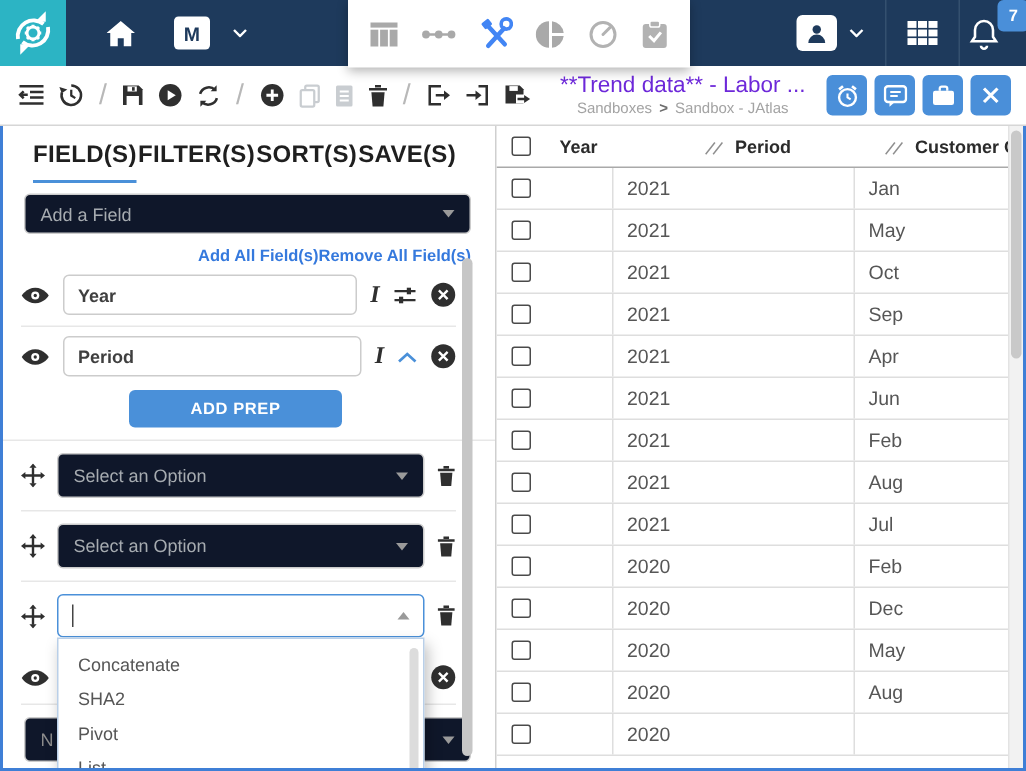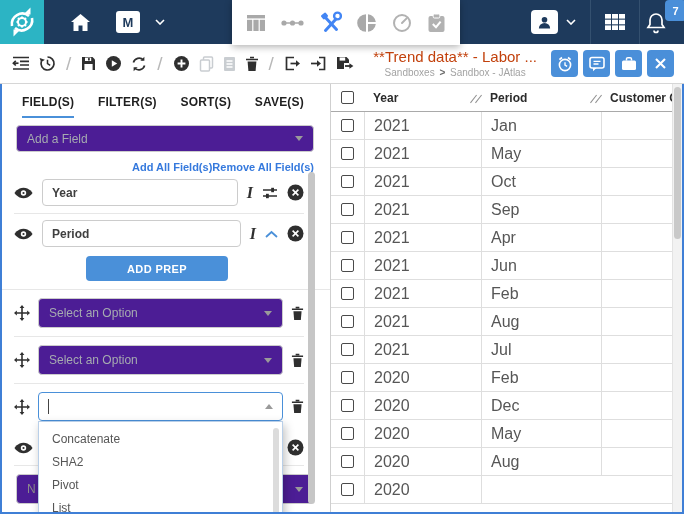--- a/index.html
+++ b/index.html
@@ -37,38 +37,38 @@
 
   
   .toolbar { position:absolute; top:44px; left:0; width:100%; height:40px;
              background:#fff; border-bottom:1px solid #d6d6d6; display:flex;
              align-items:center; padding:0 10px 0 12px; }
   .tb-icons { display:flex; align-items:center; gap:9px; }
   .tb-btn { display:flex; align-items:center; justify-content:center; }
   .slash { color:#b8b8b8; font-size:19px; font-weight:300; padding:0 1px; }
   .tb-right { margin-left:auto; display:flex; align-items:center; }
   .title-block { text-align:center; margin-right:9px; line-height:1.25; }
-  .doc-title { font-size:15px; color:#c2410c; }
+  .doc-title { font-size:15px; color:#6d28d9; }
   .doc-crumb { font-size:10px; color:#a3a3a3; }
   .crumb-sep { color:#6d6d6d; font-weight:bold; padding:0 2px; }
   .action-btn { width:27px; height:27px; background:#4a8fd9; border-radius:4px;
                 display:flex; align-items:center; justify-content:center; margin-left:5px; }
 
   
   .content { position:absolute; top:84px; left:0; right:0; bottom:0;
              border:2px solid #3f7fd6; border-top:none; display:flex; overflow:hidden; }
 
   
   .left-panel { width:328px; flex:0 0 auto; position:relative; background:#fff; }
   .tabs { display:flex; justify-content:space-between; padding:11px 26px 0 20px; }
-  .tab { font-size:12px; font-weight:bold; color:#1f1f1f; padding-bottom:7px;
+  .tab { font-size:16px; font-weight:bold; color:#1f1f1f; padding-bottom:7px;
          border-bottom:2px solid transparent; letter-spacing:.2px; }
   .tab.active { border-bottom-color:#4a90d9; }
   .selectbox { height:27px; border:1px solid #ccc; border-radius:4px; display:flex;
-               align-items:center; padding:0 10px; font-size:12px; color:#a6abb0; background:#4c1d95; }
+               align-items:center; padding:0 10px; font-size:12px; color:#a6abb0; background:#0f172a; }
   .add-field { margin:7px 16px 0 14px; }
   .selectbox .grow { flex:1; }
   .tri { width:0; height:0; border-left:4.5px solid transparent;
          border-right:4.5px solid transparent; border-top:5.5px solid #9a9a9a; }
   .tri-up { width:0; height:0; border-left:4.5px solid transparent;
             border-right:4.5px solid transparent; border-bottom:5.5px solid #9a9a9a; }
   .links-row { display:flex; justify-content:flex-end; margin:9px 16px 3px 14px; }
   .plink { font-size:11px; font-weight:bold; color:#3579dd; }
   .field-row { display:flex; align-items:center; gap:9px; margin:6px 26px 0 12px;
                padding-bottom:7px; border-bottom:1px solid #e7e7e7; }
@@ -102,21 +102,21 @@
   .nselect .ntext { color:#8b8b8b; flex:1; }
   .panel-scroll { position:absolute; top:88px; right:15px; width:7px; height:332px;
                   background:#c6c6c6; border-radius:4px; z-index:5; }
 
   
   .table-panel { flex:1; position:relative; border-left:1px solid #cfcfcf;
                  background:#fff; overflow:hidden; }
   .thead { display:flex; height:28px; align-items:center; border-bottom:1px solid #a9a9a9;
            font-size:12px; font-weight:bold; color:#2b2b2b; padding-right:10px; }
   .trow { display:flex; height:28px; align-items:stretch; border-bottom:1px solid #dedede;
-          font-size:16px; color:#565656; margin-right:10px; }
+          font-size:13px; color:#565656; margin-right:10px;gap:44px; }
   .c0 { width:33px; display:flex; align-items:center; justify-content:center; flex:0 0 auto; }
   .c1 { width:117px; flex:0 0 auto; }
   .c2 { width:120px; flex:0 0 auto; }
   .c3 { flex:1; min-width:0; white-space:nowrap; overflow:hidden; }
   .thead .c1, .thead .c2 { display:flex; align-items:center; padding-left:9px; }
   .thead .c3 { padding-left:9px; }
   .cell { border-left:1px solid #dedede; line-height:27px; padding-left:9px; }
   .cb { width:13px; height:13px; border:1.6px solid #4a4a4a; border-radius:2px; background:#fff; }
   .rz { position:relative; width:11px; height:11px; margin-left:auto; align-self:flex-end; margin-bottom:1px; }
   .rz i { position:absolute; bottom:0; width:1.2px; height:10px; background:#8f8f8f;

